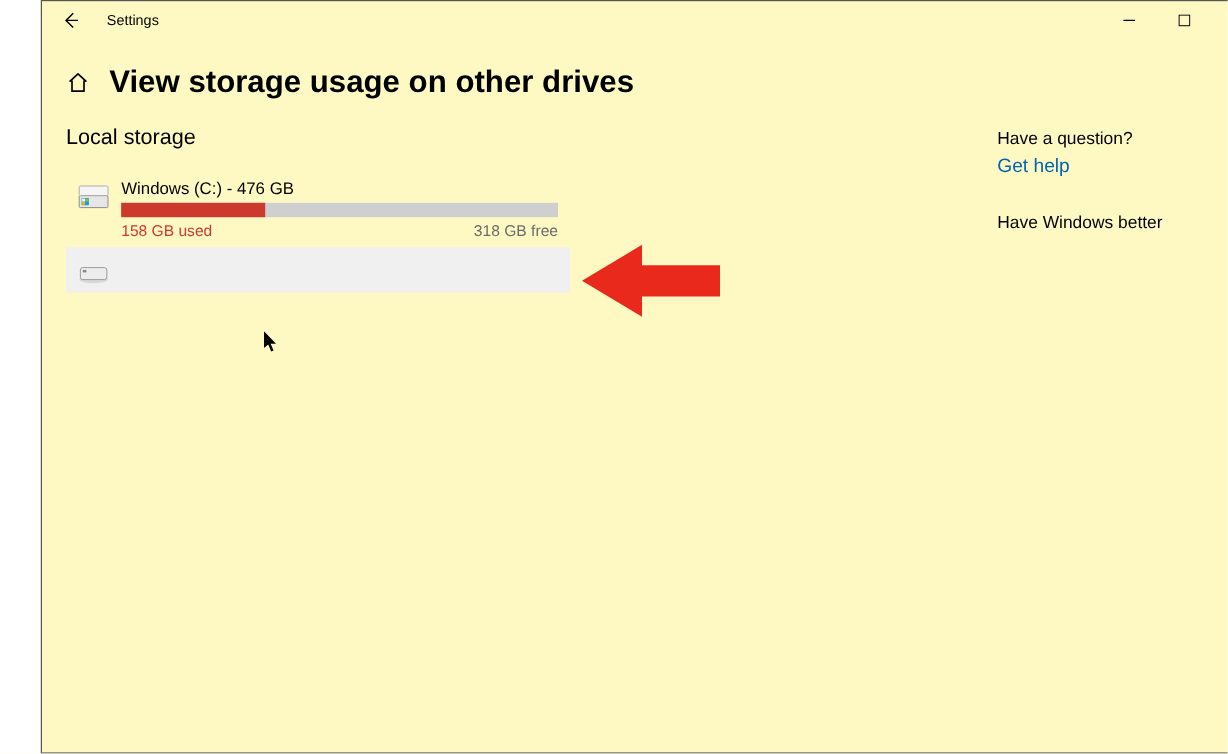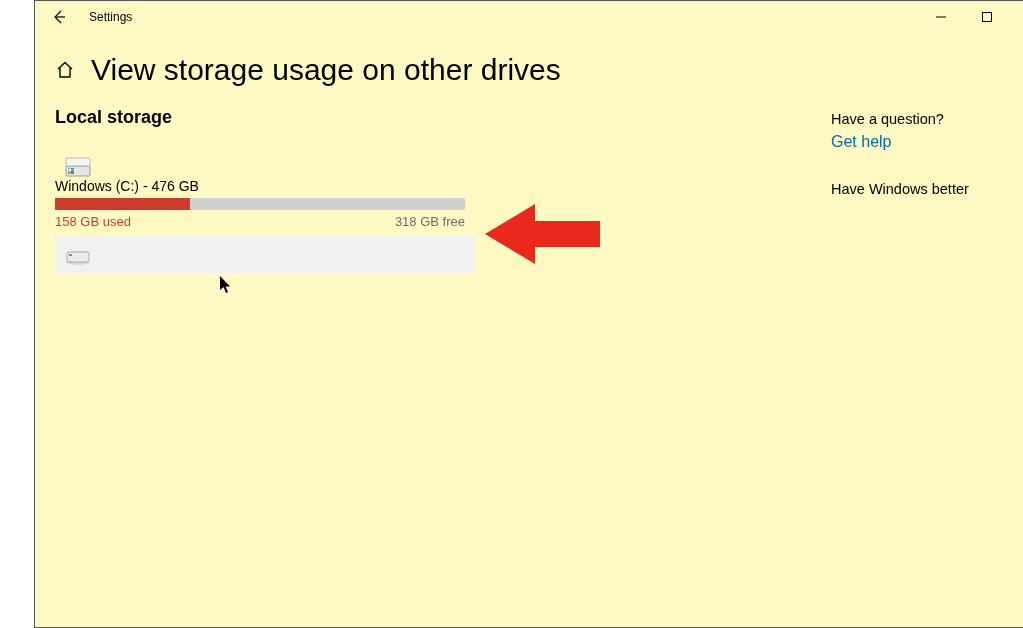--- a/index.html
+++ b/index.html
@@ -11,31 +11,31 @@
   .back-btn { width: 48px; height: 32px; display: flex; align-items: center; justify-content: center; cursor: pointer; }
   .back-btn svg { width: 16px; height: 16px; }
   .app-title { font-size: 12px; color: #000; margin-left: 6px; }
   .win-controls { position: absolute; right: 0; top: 0; display: flex; }
   .win-btn { width: 46px; height: 32px; display: flex; align-items: center; justify-content: center; cursor: pointer; }
   .win-btn svg { width: 10px; height: 10px; }
 
   
   .page-header { display: flex; align-items: center; padding: 20px 20px 10px 20px; gap: 16px; }
   .home-icon { width: 20px; height: 20px; display: flex; align-items: center; justify-content: center; cursor: pointer; }
-  .page-title { font-size: 30px; font-weight: 400; color: #000; }
+  .page-title { font-size: 26px; font-weight: 700; color: #000; }
 
   
   .content { display: flex; padding: 10px 20px 0 20px; }
   .left-col { width: 420px; }
   .right-col { margin-left: auto; width: 205px; padding-top: 4px;}
 
-  .section-title { font-size: 18px; font-weight: 700; color: #000; margin-bottom: 18px; margin-left: 0px;}
+  .section-title { font-size: 18px; font-weight: 400; color: #000; margin-bottom: 18px; margin-left: 0px;}
 
   
-  .drive-row { display: flex; padding: 6px 10px 6px 0; cursor: pointer; position: relative; flex-direction: column; }
+  .drive-row { display: flex; padding: 6px 10px 6px 0; cursor: pointer; position: relative; }
   .drive-row.hover { background: #f0f0f0; }
   .drive-icon { width: 46px; display: flex; align-items: flex-start; justify-content: center; padding-top: 4px; }
   .drive-body { flex: 1; }
   .drive-name { font-size: 14px; color: #000; margin-bottom: 4px; }
   .bar-bg { width: 100%; height: 12px; background: #cfcfcf; position: relative; margin-bottom: 4px; }
   .bar-fill { height: 100%; background: #cc3a2e; }
   .drive-stats { display: flex; justify-content: space-between; font-size: 13px; }
   .used-text { color: #cc3a2e; }
   .free-text { color: #6b6b6b; }
 

